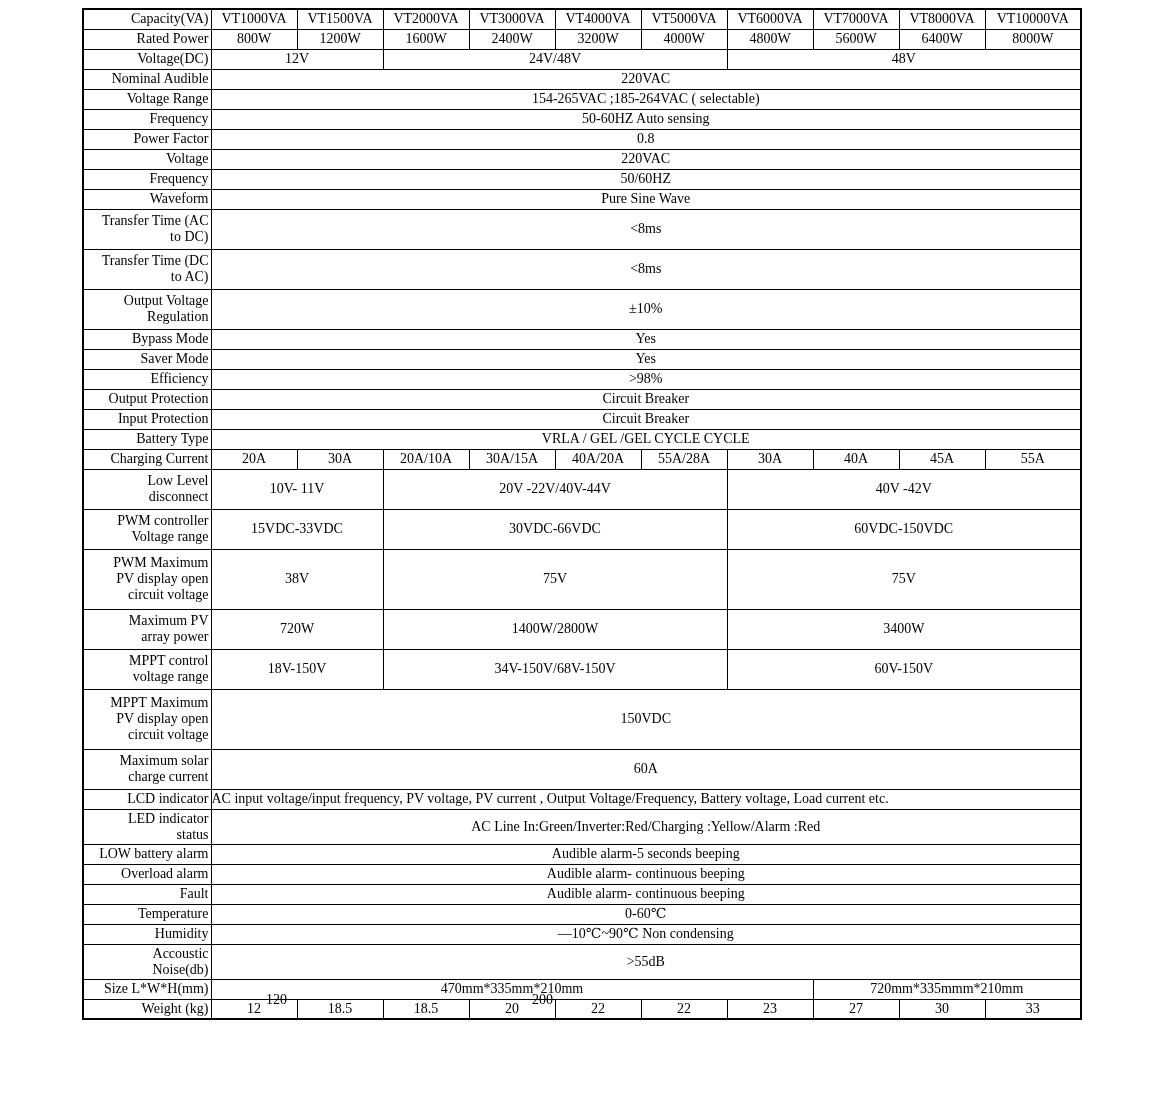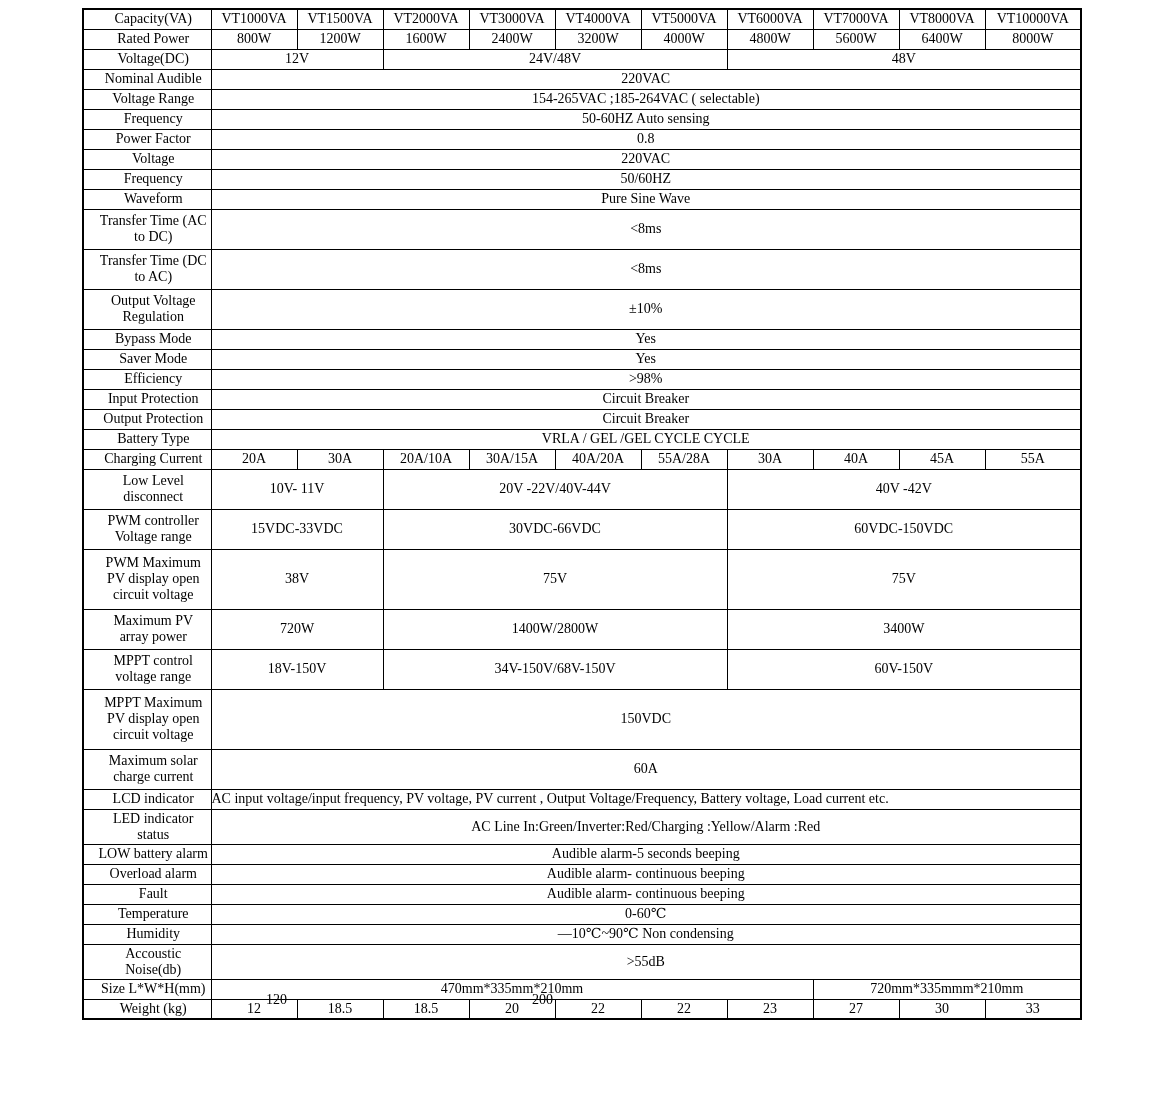--- a/index.html
+++ b/index.html
@@ -30,21 +30,21 @@
   table.spec td {
     border: 1px solid #000000;
     font-size: 14px;
     line-height: 16px;
     padding: 1px 2px;
     text-align: center;
     vertical-align: middle;
     overflow: hidden;
   }
   table.spec td.label {
-    text-align: center;
+    text-align: right;
     padding-left: 14px;
     white-space: pre-line;
   }
   table.spec td.align-left {
     text-align: left;
     padding-left: 0;
   }
   table.spec tr { height: 20px; }
   table.spec tr:nth-child(11),
   table.spec tr:nth-child(12),
@@ -166,25 +166,25 @@
         </tr>
         <tr>
           <td class="label">Saver Mode</td>
           <td colspan="10">Yes</td>
         </tr>
         <tr>
           <td class="label">Efficiency</td>
           <td colspan="10">&gt;98%</td>
         </tr>
         <tr>
+          <td class="label">Output Protection</td>
+          <td colspan="10">Circuit Breaker</td>
+        </tr>
+        <tr>
           <td class="label">Input Protection</td>
-          <td colspan="10">Circuit Breaker</td>
-        </tr>
-        <tr>
-          <td class="label">Output Protection</td>
           <td colspan="10">Circuit Breaker</td>
         </tr>
         <tr>
           <td class="label">Battery Type</td>
           <td colspan="10">VRLA / GEL /GEL CYCLE CYCLE</td>
         </tr>
         <tr>
           <td class="label">Charging Current</td>
           <td>20A</td>
           <td>30A</td>

